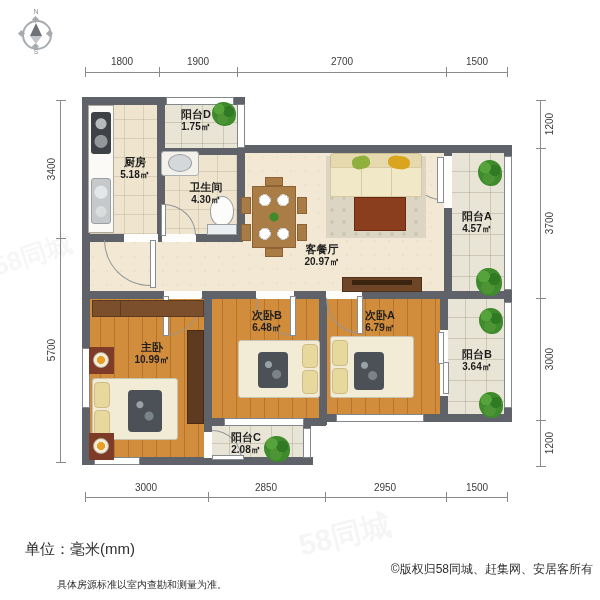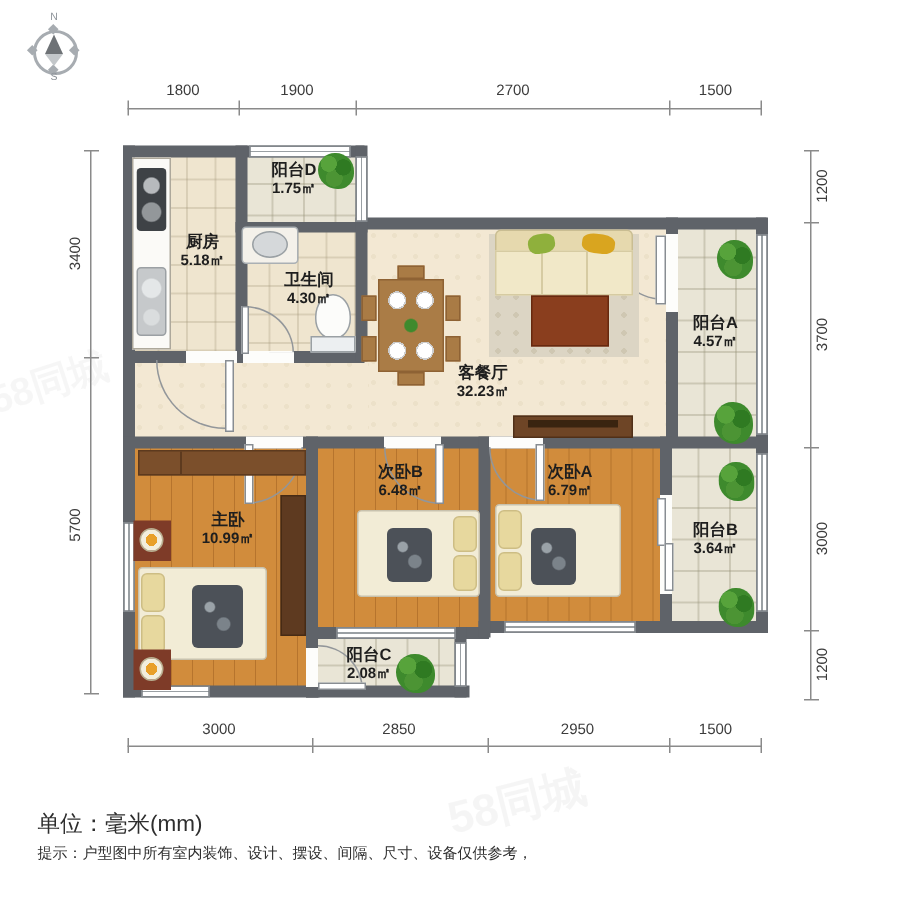--- a/index.html
+++ b/index.html
@@ -287,21 +287,21 @@
   <div class="rlabel" style="left:196px;top:120px;">
     <div class="nm">阳台D</div>
       <div class="ar">1.75㎡</div>
   </div>
   <div class="rlabel" style="left:206px;top:193px;">
     <div class="nm">卫生间</div>
       <div class="ar">4.30㎡</div>
   </div>
   <div class="rlabel" style="left:322px;top:255px;">
     <div class="nm">客餐厅</div>
-      <div class="ar">32.23㎡</div>
+      <div class="ar">20.97㎡</div>
   </div>
   <div class="rlabel" style="left:477px;top:222px;">
     <div class="nm">阳台A</div>
       <div class="ar">4.57㎡</div>
   </div>
   <div class="rlabel" style="left:152px;top:353px;">
     <div class="nm">主卧</div>
       <div class="ar">10.99㎡</div>
   </div>
   <div class="rlabel" style="left:267px;top:321px;">
@@ -318,15 +318,16 @@
   </div>
   <div class="rlabel" style="left:246px;top:443px;">
     <div class="nm">阳台C</div>
       <div class="ar">2.08㎡</div>
   </div>
 
   <div class="wm" style="left:-8px;top:238px;font-size:26px;opacity:.07;transform:rotate(-18deg);">58同城</div>
   <div class="wm" style="left:298px;top:515px;font-size:30px;opacity:.08;transform:rotate(-14deg);">58同城</div>
 
   <div class="foot" style="left:25px;top:540px;">单位：毫米(mm)</div>
-  <div class="foot tip" style="left:25px;top:562px;">提示：户型图中所有室内装饰、设计、摆设、间隔、尺寸、设备仅供参考，</div>
+  <div class="foot tip" style="left:57px;top:578px;">具体房源标准以室内查勘和测量为准。</div>
+  <div class="foot" style="right:7px;top:561px;font-size:12px;">©版权归58同城、赶集网、安居客所有</div>
 
 </div>
 
 </body></html>

